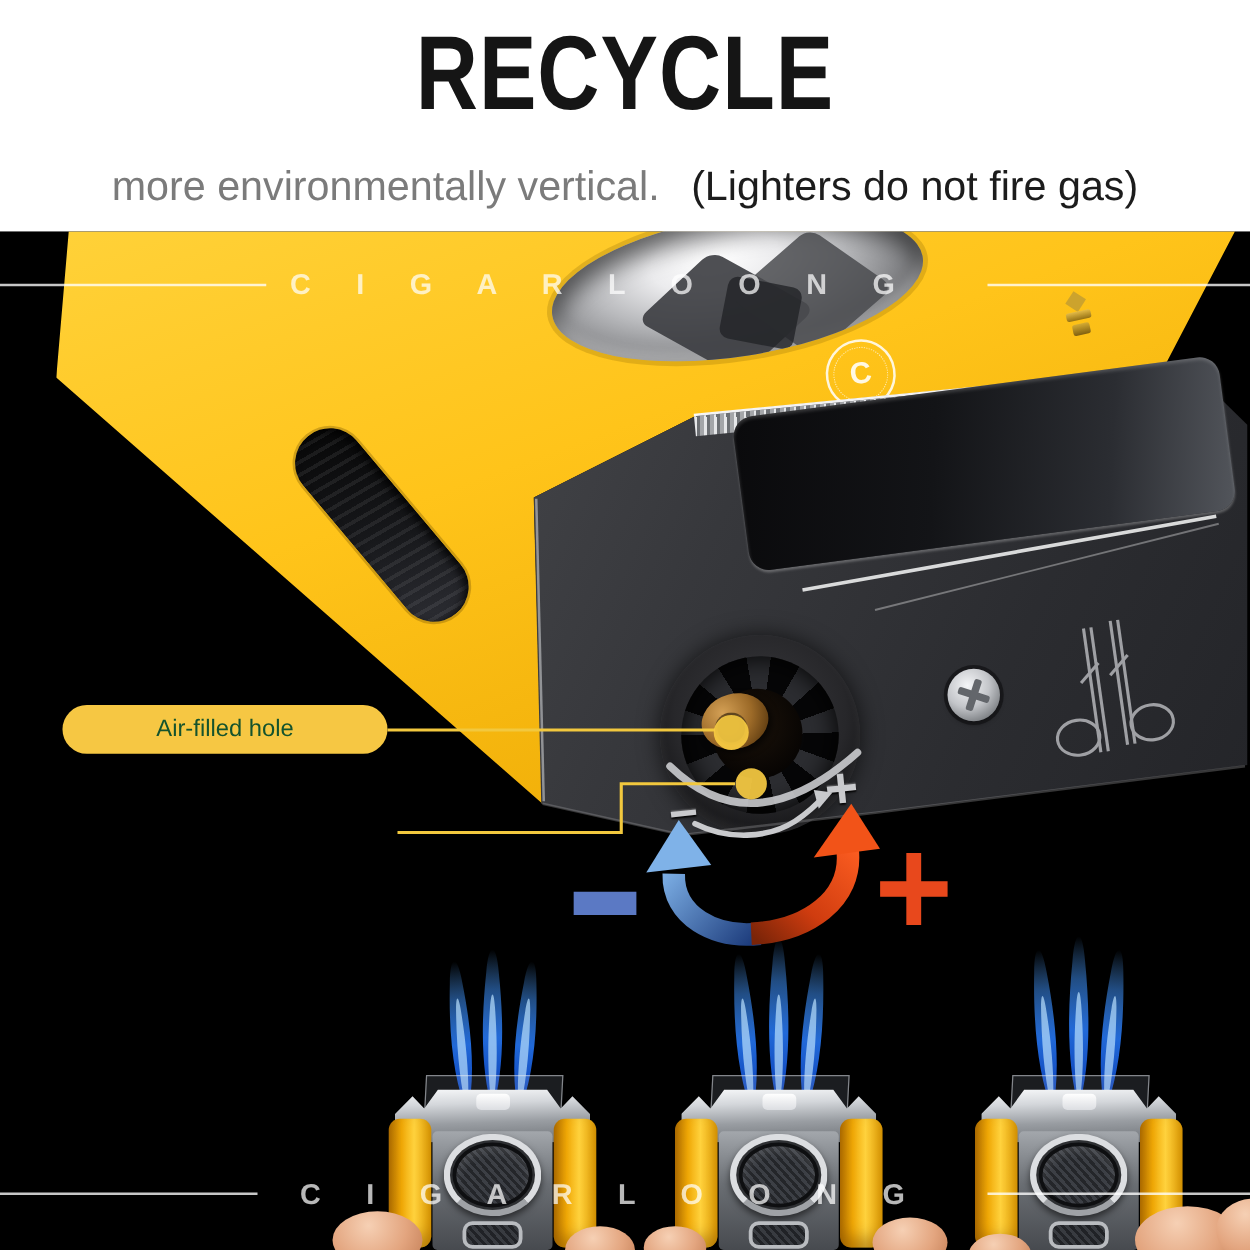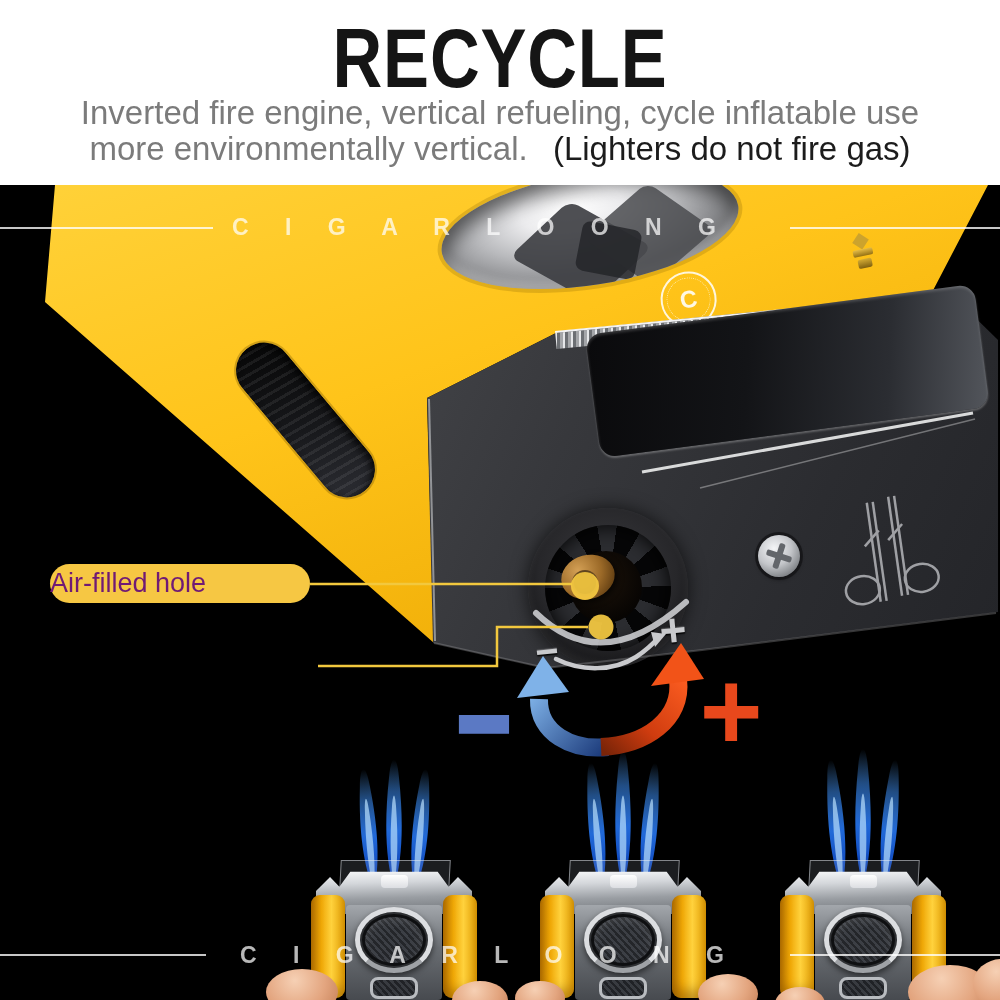--- a/index.html
+++ b/index.html
@@ -94,22 +94,22 @@
   .screw i { position:absolute; left:8px; top:18px; width:26px; height:6px; background:#63666b; border-radius:2px; display:block; }
   .screw i:nth-child(1){ transform:rotate(18deg); }
   .screw i:nth-child(2){ transform:rotate(108deg); }
 
   .emboss { color:#d2d3d6; text-shadow:0 1.5px 1.5px #000, 0 -1px 1px rgba(255,255,255,.25);
     font-weight:700; opacity:.95; transform:rotate(-6deg); }
 
   .wm-letters { color:rgba(255,255,255,.72); font-size:23px; letter-spacing:15px; white-space:nowrap; z-index:30;font-weight:bold; }
   .wm-line { height:1.5px; background:rgba(255,255,255,.78); z-index:30; }
 
-  .pill { background:#f6c743; color:#701a75; display:flex; flex-direction:column;
-    justify-content:center; font-size:27px; font-weight:500; z-index:40; }
+  .pill { background:#f6c743; color:#14532d; display:flex; flex-direction:column;
+    align-items:center; justify-content:center; font-size:19px; font-weight:500; z-index:40; }
 
   .sign { display:flex; align-items:center; justify-content:center; z-index:35; line-height:1; }
   .sign-minus span { font-size:100px; font-weight:700; color:#5b79c4; transform:scaleY(1.7); }
   .sign-plus span { font-size:96px; font-weight:900; color:#e8481c; transform:scale(1.12,1.18); }
 
   svg.overlay { position:absolute; pointer-events:none; }
 
   
   .mini { position:absolute; top:670px; width:172px; height:145px; z-index:20; }
   .m-glass { position:absolute; left:32px; top:5px; width:110px; height:30px;
@@ -137,21 +137,20 @@
   .finger { position:absolute; border-radius:50%; z-index:22;
     background:radial-gradient(circle at 40% 25%, #f6d0b4, #e3a57f 55%, #c9855d 90%); }
 </style>
 </head>
 <body>
 
 <div class="canvas">
 
   <div class="hdr">
     <h1>RECYCLE</h1>
-    <div class="sub1">Inverted fire engine, vertical refueling, cycle inflatable use</div>
     <div class="sub2">
       <span class="gray">more environmentally vertical.</span>
       <span class="note">(Lighters do not fire gas)</span>
     </div>
   </div>
 
   <div class="photo">
 
     <div class="abs yellow-body"></div>
     <div class="abs fuel-window"></div>

